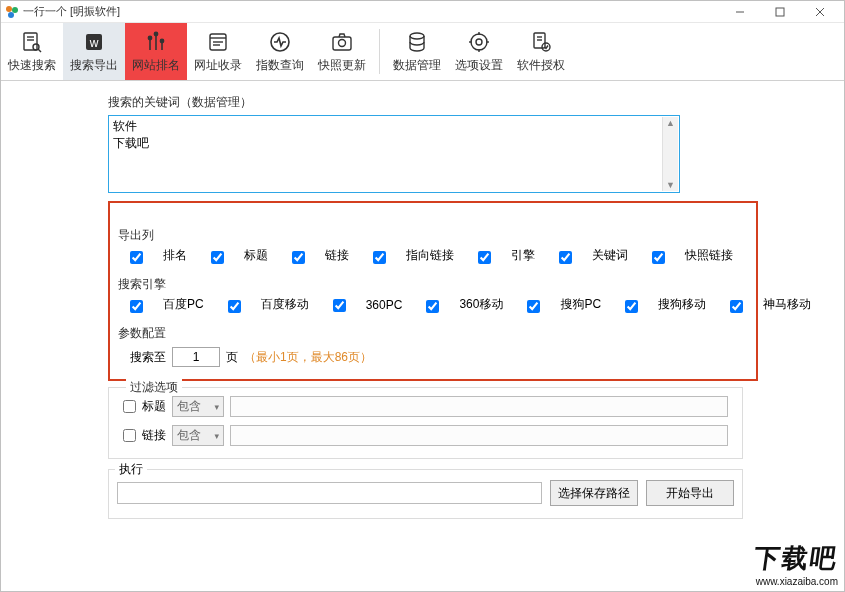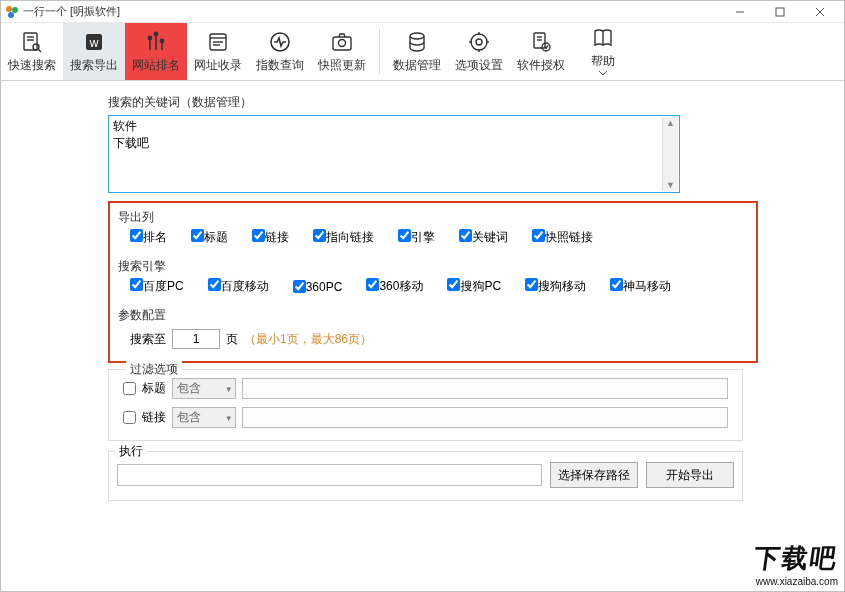--- a/index.html
+++ b/index.html
@@ -16,34 +16,34 @@
 .tbtn .lbl { font-size:12px; }
 .tbtn.sel { background:#ef4444; }
 .tbtn.hl { background:#e4e9ee; }
 .tsep { width:1px; background:#d8d8d8; margin:6px 6px; }
 .client { flex:1; padding:10px 12px 6px 12px; overflow:auto; }
 .secrow { margin-left:95px; color:#333; font-size:12px; height:22px; display:flex; align-items:center; }
 .kwbox { margin:2px 0 8px 95px; width:572px; height:78px; border:1px solid #2ea6e6; position:relative; }
 .kwbox textarea { width:100%; height:100%; border:none; outline:none; padding:2px 20px 2px 4px; font-size:12px; resize:none; }
 .kwbox .sbar { position:absolute; right:1px; top:1px; bottom:1px; width:16px; background:#f2f2f2; border-left:1px solid #e0e0e0; display:flex; flex-direction:column; justify-content:space-between; align-items:center; }
 .kwbox .sbar .arr { color:#888; font-size:9px; line-height:12px; }
-.redbox { margin:2px 0 0 95px; width:650px; border:2px solid #d43f1f; padding:0 8px 10px 8px; }
+.redbox { margin:2px 0 0 95px; width:650px; border:2px solid #d43f1f; padding:18px 8px 10px 8px; }
 .group { margin-top:4px; }
 .grouplabel { color:#333; font-size:12px; height:20px; display:flex; align-items:center; }
 .cbrow { display:flex; align-items:center; gap:0; padding:2px 0 6px 12px; }
-.cb { display:flex; align-items:flex-start; gap:0; margin-right:24px; white-space:nowrap; }
+.cb { display:flex; align-items:flex-end; gap:20px; margin-right:24px; white-space:nowrap; }
 .cb input { width:13px; height:13px; }
 .paramrow { display:flex; align-items:center; gap:6px; padding:4px 0 2px 12px; }
 .paramrow input { width:48px; height:20px; text-align:center; border:1px solid #a6a6a6; }
 .hint { color:#e08a2a; }
 .filter { margin:6px 0 0 95px; width:635px; border:1px solid #dcdcdc; padding:4px 8px 8px 8px; position:relative; }
 .filter .ftitle { position:absolute; top:-9px; left:17px; background:#fff; padding:0 4px; color:#333; font-size:12px; }
 .frow { display:flex; align-items:center; gap:6px; padding:4px 6px; }
 .frow input[type="checkbox"] { width:13px; height:13px; }
-.combo { width:64px; height:21px; border:1px solid #b6b6b6; background:#efefef; display:flex; align-items:center; justify-content:space-between; padding:0 4px; color:#666; }
+.combo { width:52px; height:21px; border:1px solid #b6b6b6; background:#efefef; display:flex; align-items:center; justify-content:space-between; padding:0 4px; color:#666; }
 .combo .tri { font-size:9px; color:#777; }
 .txt { flex:1; height:21px; border:1px solid #bcbcbc; background:#fcfcfc; }
 .exec { margin:10px 0 0 95px; width:635px; border:1px solid #dcdcdc; padding:10px 8px 12px 8px; position:relative; }
 .exec .etitle { position:absolute; top:-9px; left:6px; background:#fff; padding:0 4px; font-size:12px; }
 .exec .erow { display:flex; align-items:center; gap:8px; }
 .exec .path { flex:1; height:22px; border:1px solid #bcbcbc; background:#fff; }
 .exec .btn { width:88px; height:26px; border:1px solid #a6a6a6; background:#efefef; display:flex; align-items:center; justify-content:center; cursor:pointer; }
 .watermark { position:absolute; right:6px; bottom:4px; width:130px; height:60px; display:flex; flex-direction:column; align-items:flex-end; justify-content:flex-end; pointer-events:none; }
 .watermark .big { font-size:26px; font-weight:900; color:#111; letter-spacing:2px; transform:skewX(-8deg); }
 .watermark .url { color:#111; font-size:10px; }
@@ -176,34 +176,20 @@
           <svg width="24" height="24" fill="none" stroke="#333" stroke-width="1.4">
             <rect x="5" y="3" width="11" height="15" rx="1"></rect>
             <line x1="8" y1="7" x2="13" y2="7"></line>
             <line x1="8" y1="10" x2="13" y2="10"></line>
             <circle cx="17" cy="17" r="4"></circle>
             <path d="M15.5 17 L17 18.5 L19 15.5"></path>
           </svg>
         </span>
       <span class="lbl">软件授权</span>
     </div>
-    <div class="tbtn">
-      <span class="ico">
-          <svg width="24" height="24" fill="none" stroke="#333" stroke-width="1.4">
-            <path d="M4 5 Q8 3 12 5 Q16 3 20 5 L20 19 Q16 17 12 19 Q8 17 4 19 Z"></path>
-            <line x1="12" y1="5" x2="12" y2="19"></line>
-          </svg>
-        </span>
-      <span class="lbl">帮助</span>
-      <span style="position:relative;top:-2px;">
-        <svg width="8" height="5">
-            <path d="M0 0 L4 4 L8 0" fill="none" stroke="#555"></path>
-          </svg>
-      </span>
-    </div>
   </div>
 
   <div class="client">
 
     <div class="secrow">搜索的关键词（数据管理）</div>
     <div class="kwbox">
       <textarea style="">软件
 下载吧</textarea>
       <div class="sbar">
         <span class="arr">▲</span>

